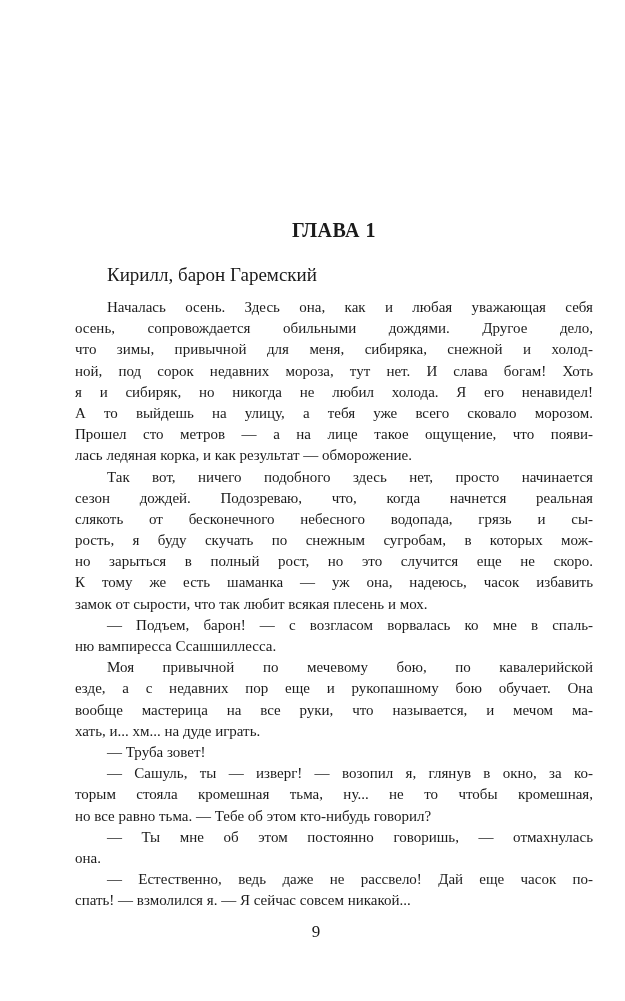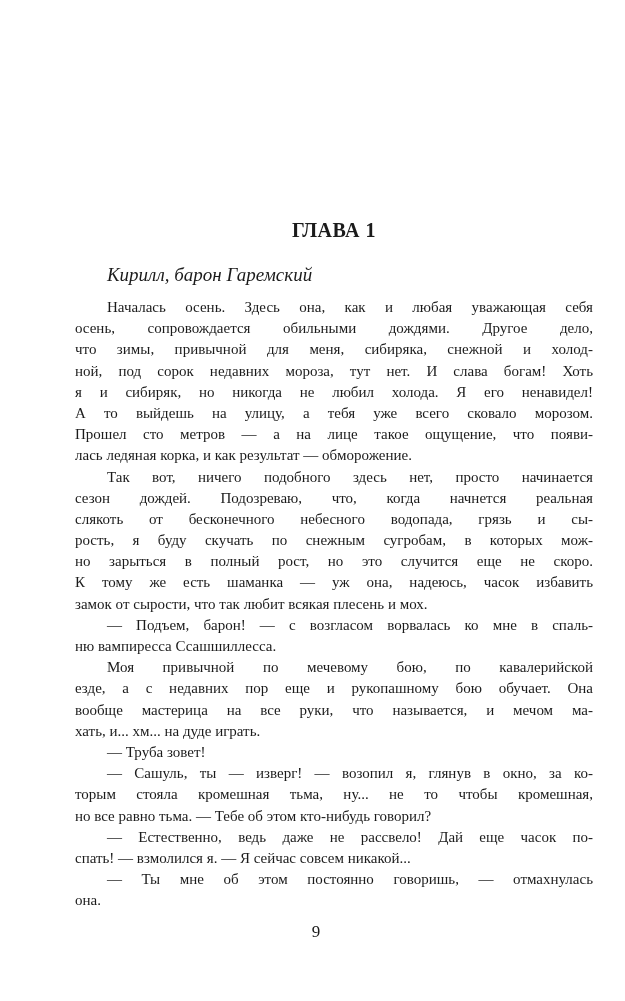--- a/index.html
+++ b/index.html
@@ -28,21 +28,20 @@
     padding-top: 219px;
     text-align: center;
     font-size: 20px;
     font-weight: bold;
     letter-spacing: 0.5px;
     line-height: 22px;
   }
   .chapter-subtitle {
     margin: 0;
     margin-top: 23px;
-    font-style: italic;
     font-size: 19px;
     line-height: 21px;
     text-indent: 32px;
   }
   .body-text {
     margin-top: 12px;
     font-size: 15px;
   }
   .para {
     margin: 0;
@@ -111,23 +110,23 @@
         </div>
         <div class="para">
           <div class="line first last">— Труба зовет!</div>
         </div>
         <div class="para">
           <div class="line first">— Сашуль, ты — изверг! — возопил я, глянув в окно, за ко-</div>
           <div class="line">торым стояла кромешная тьма, ну... не то чтобы кромешная,</div>
           <div class="line last">но все равно тьма. — Тебе об этом кто-нибудь говорил?</div>
         </div>
         <div class="para">
+          <div class="line first">— Ты мне об этом постоянно говоришь, — отмахнулась</div>
+          <div class="line last">она.</div>
+        </div>
+        <div class="para">
           <div class="line first">— Естественно, ведь даже не рассвело! Дай еще часок по-</div>
           <div class="line last">спать! — взмолился я. — Я сейчас совсем никакой...</div>
-        </div>
-        <div class="para">
-          <div class="line first">— Ты мне об этом постоянно говоришь, — отмахнулась</div>
-          <div class="line last">она.</div>
         </div>
       </div>
   </div>
   <div class="page-number">9</div>
 </div>
 
 </body></html>

